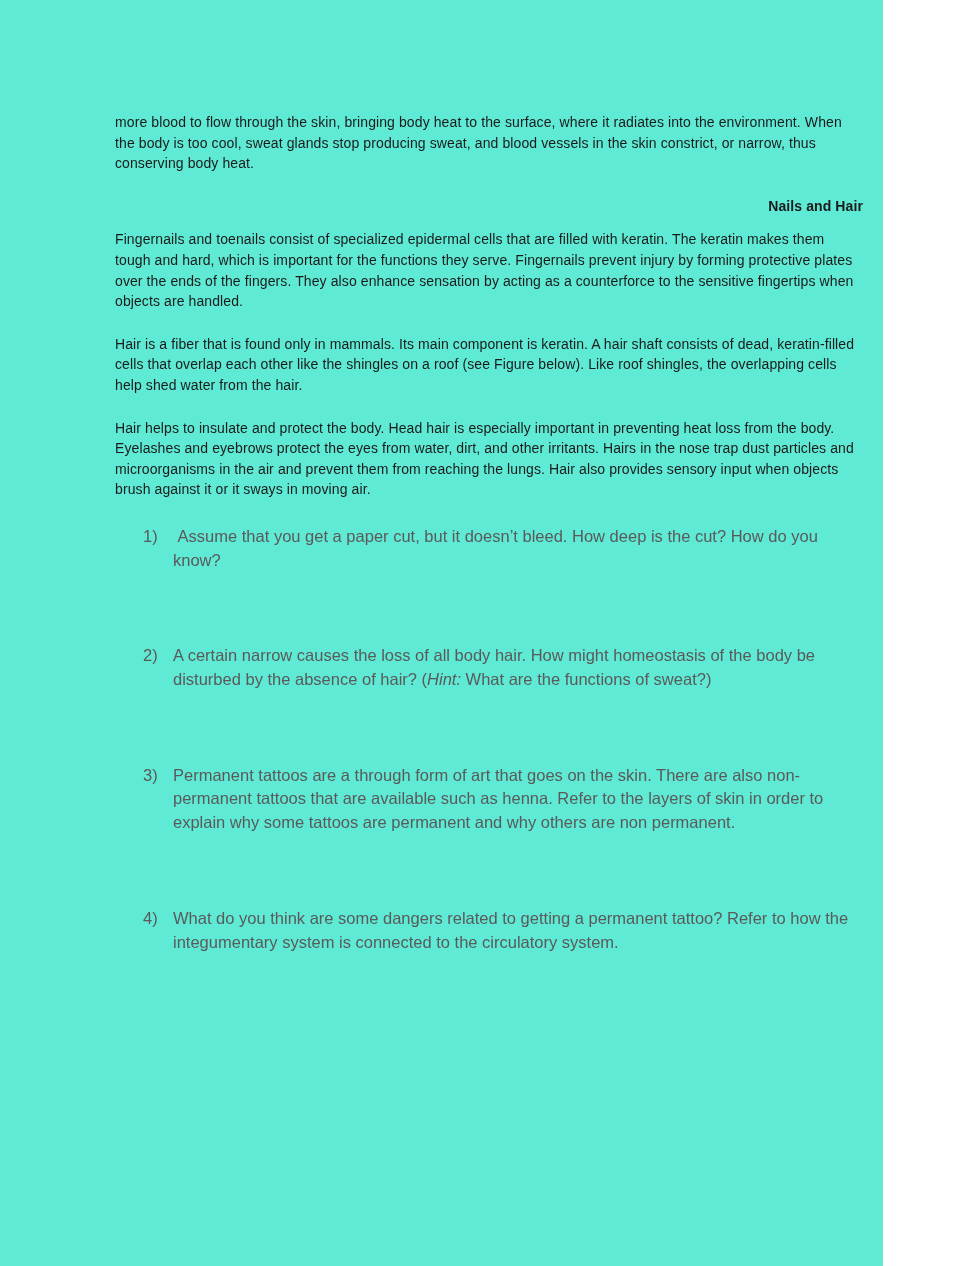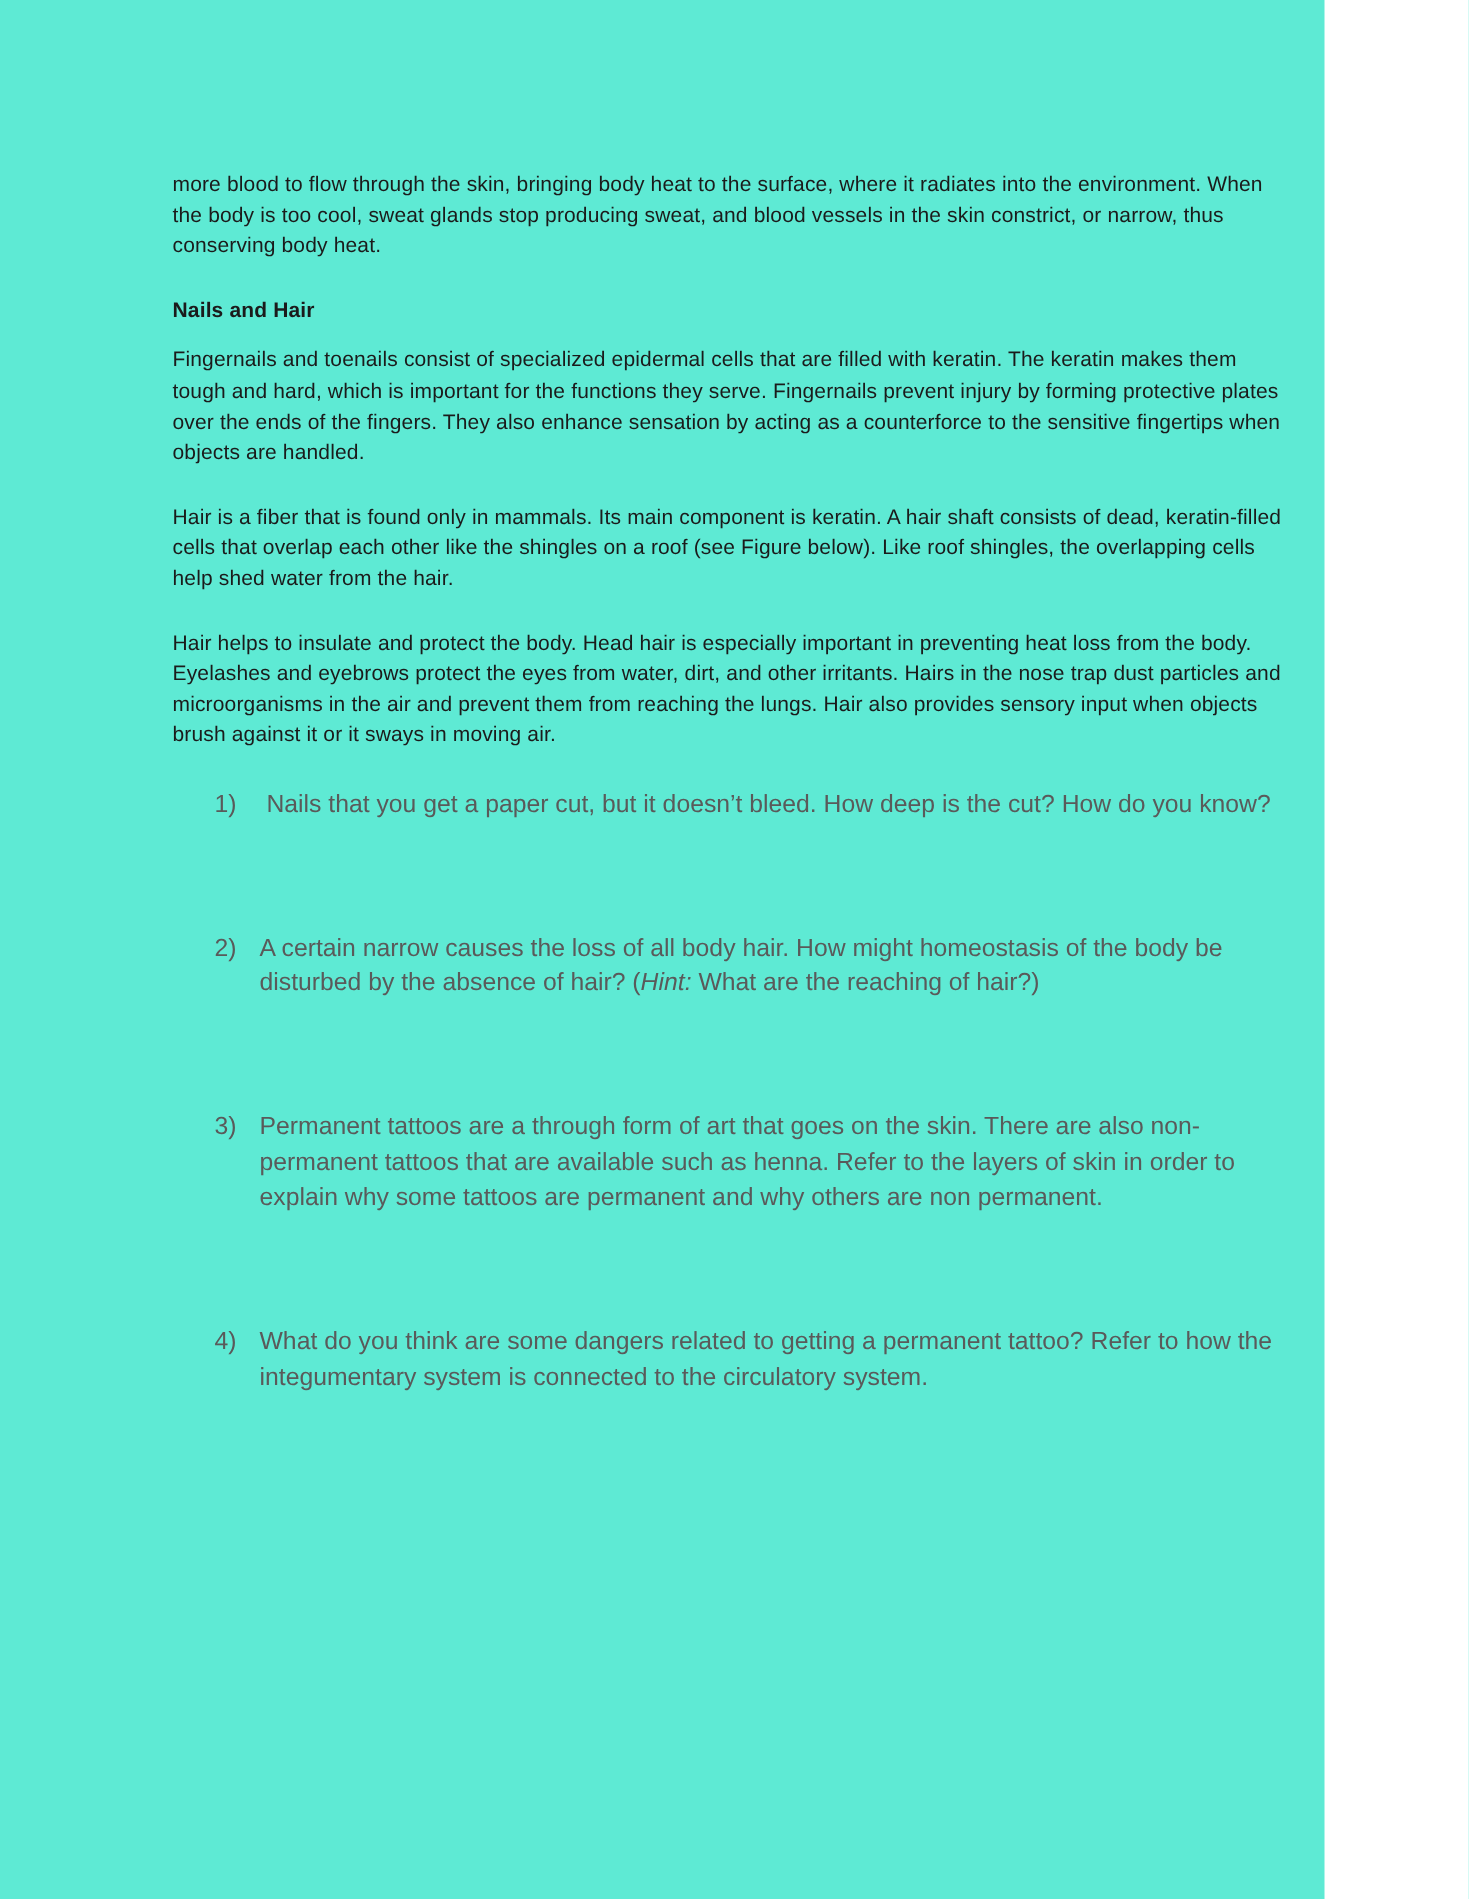--- a/index.html
+++ b/index.html
@@ -29,20 +29,21 @@
     color: #1b1b1b;
     letter-spacing: 0.1px;
   }
   .section-heading {
     margin: 0 0 13px 0;
     font-size: 14px;
     line-height: 20.6px;
     font-weight: bold;
     color: #1b1b1b;
     letter-spacing: 0.1px;
+    text-align: right;
   }
   .questions {
     list-style: none;
     margin: 25px 0 0 0;
     padding: 0 0 0 28px;
     color: #5a5a5a;
     font-size: 16.5px;
     line-height: 23.7px;
   }
   .question {
@@ -80,26 +81,26 @@
     <p class="body-para">Fingernails and toenails consist of specialized epidermal cells that are filled with keratin. The keratin makes them tough and hard, which is important for the functions they serve. Fingernails prevent injury by forming protective plates over the ends of the fingers. They also enhance sensation by acting as a counterforce to the sensitive fingertips when objects are handled.</p>
 
     <p class="body-para">Hair is a fiber that is found only in mammals. Its main component is keratin. A hair shaft consists of dead, keratin-filled cells that overlap each other like the shingles on a roof (see Figure below). Like roof shingles, the overlapping cells help shed water from the hair.</p>
 
     <p class="body-para">Hair helps to insulate and protect the body. Head hair is especially important in preventing heat loss from the body. Eyelashes and eyebrows protect the eyes from water, dirt, and other irritants. Hairs in the nose trap dust particles and microorganisms in the air and prevent them from reaching the lungs. Hair also provides sensory input when objects brush against it or it sways in moving air.</p>
 
     <ol class="questions">
 
       <li class="question">
         <span class="q-marker">1)</span>
-        <span class="q-text"> Nails that you get a paper cut, but it doesn’t bleed. How deep is the cut? How do you know?</span>
+        <span class="q-text"> Assume that you get a paper cut, but it doesn’t bleed. How deep is the cut? How do you know?</span>
       </li>
 
       <li class="question">
         <span class="q-marker">2)</span>
-        <span class="q-text"><span>A certain narrow causes the loss of all body hair. How might homeostasis of the body be disturbed by the absence of hair? (</span><span class="q-hint">Hint:</span><span> What are the reaching of hair?)</span></span>
+        <span class="q-text"><span>A certain narrow causes the loss of all body hair. How might homeostasis of the body be disturbed by the absence of hair? (</span><span class="q-hint">Hint:</span><span> What are the functions of sweat?)</span></span>
       </li>
 
       <li class="question">
         <span class="q-marker">3)</span>
         <span class="q-text">Permanent tattoos are a through form of art that goes on the skin. There are also non-permanent tattoos that are available such as henna. Refer to the layers of skin in order to explain why some tattoos are permanent and why others are non permanent.</span>
       </li>
 
       <li class="question">
         <span class="q-marker">4)</span>
         <span class="q-text">What do you think are some dangers related to getting a permanent tattoo? Refer to how the integumentary system is connected to the circulatory system.</span>

